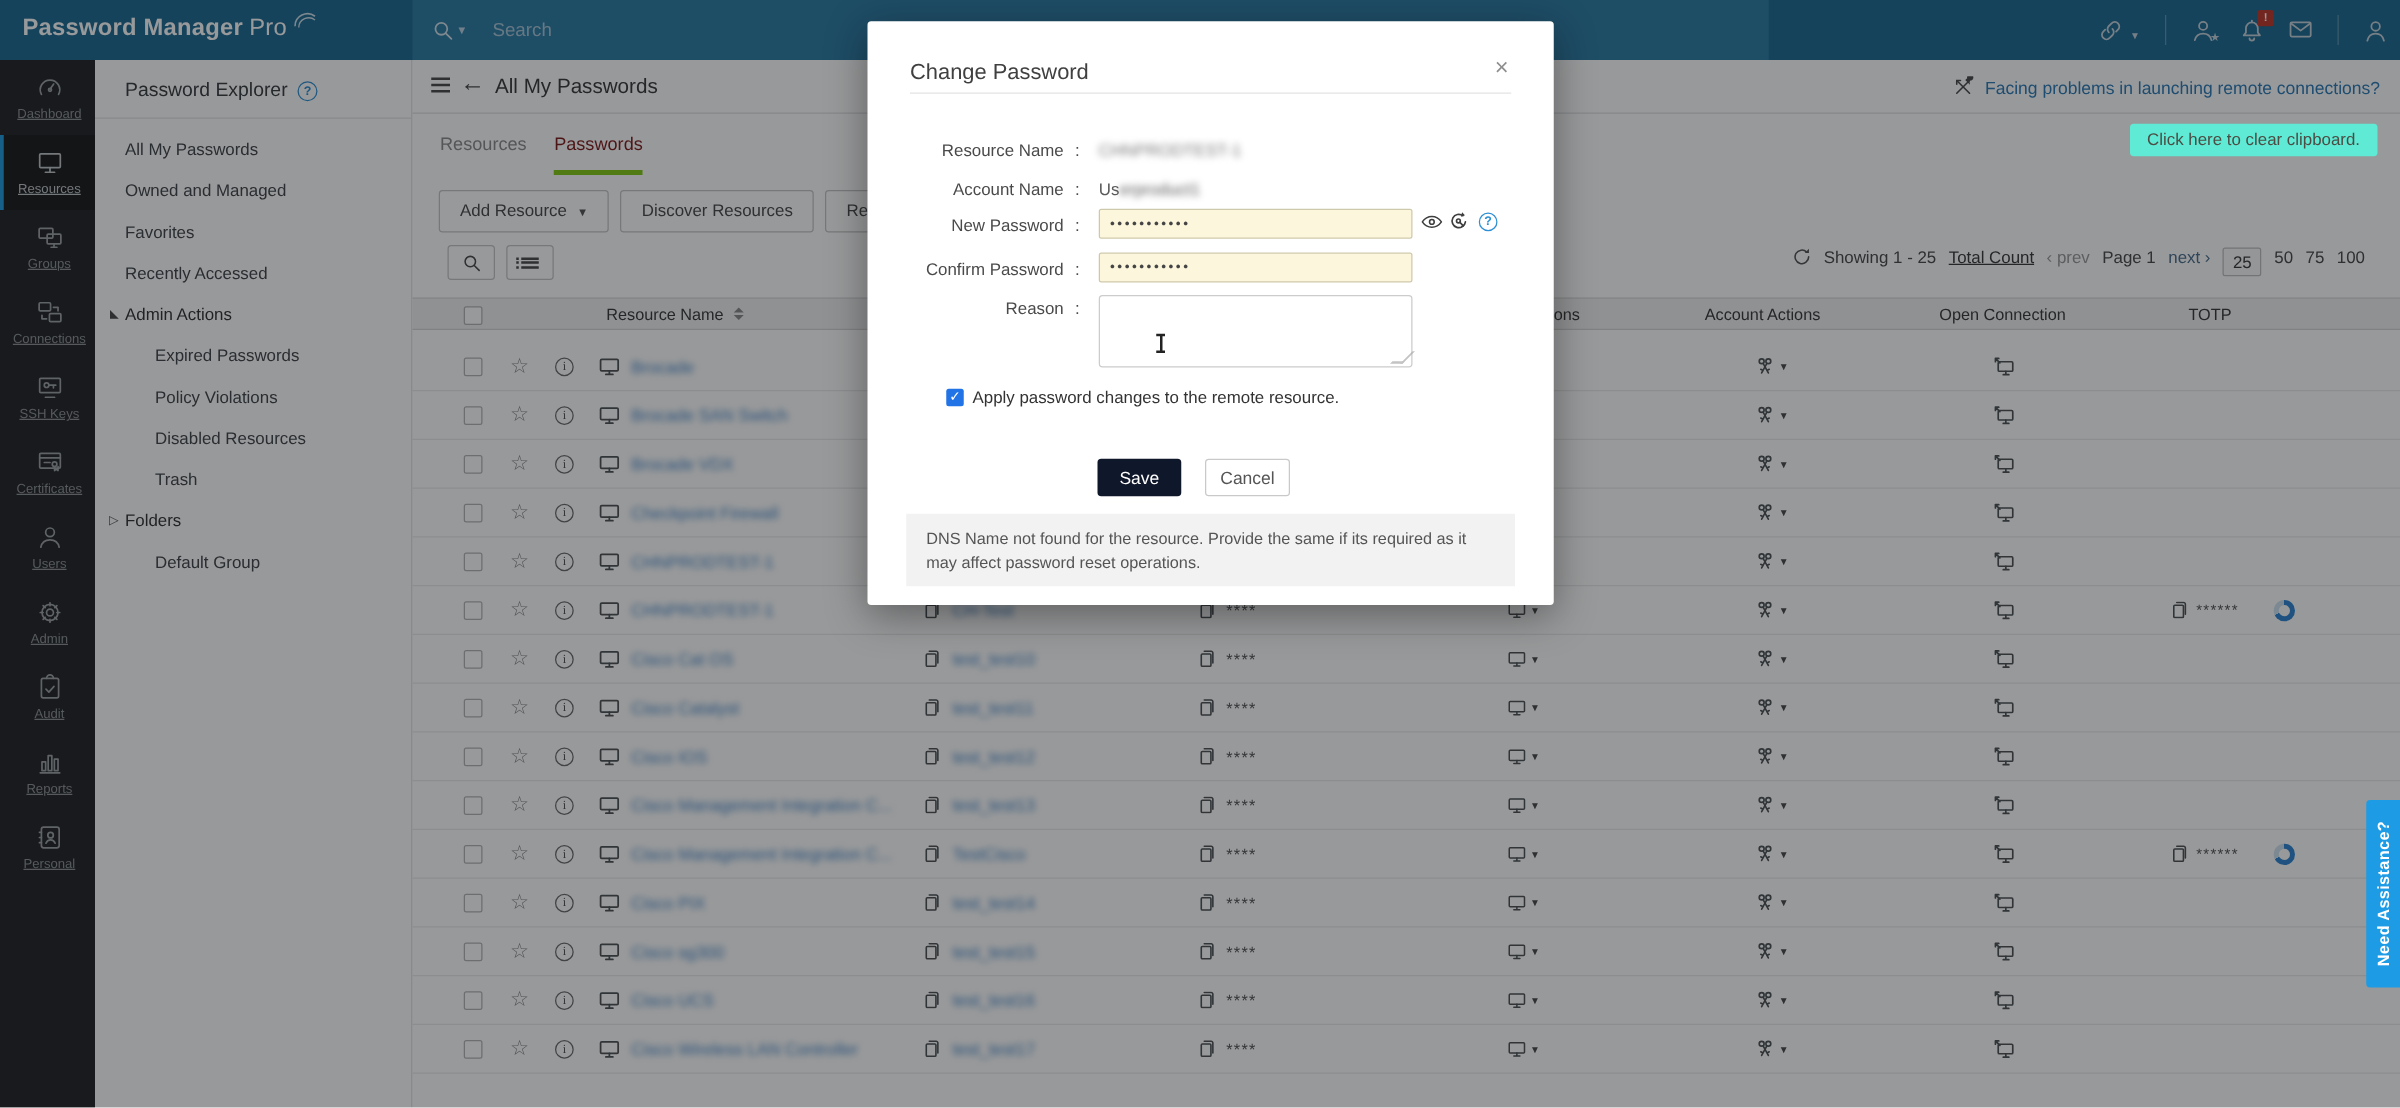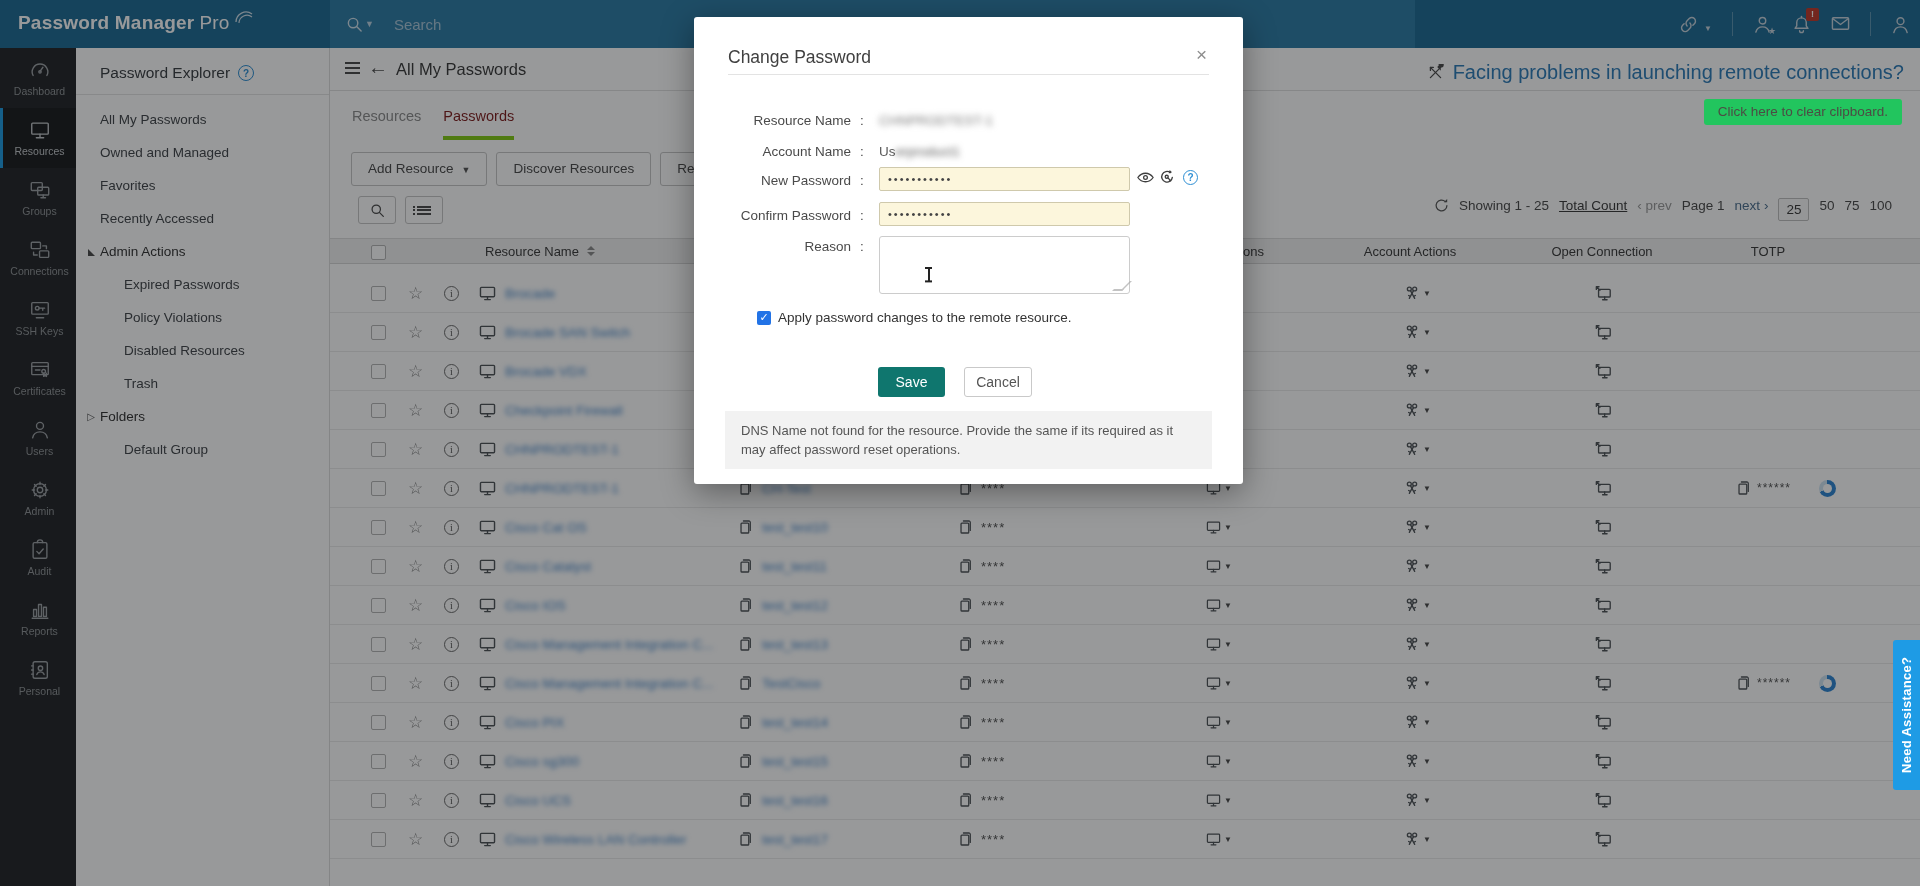--- a/index.html
+++ b/index.html
@@ -20,21 +20,21 @@
   .bell-wrap{position:relative;}
   .badge{position:absolute;top:-7px;right:-8px;background:#C0392B;color:#fff;font-size:9px;font-weight:bold;
     width:13px;height:13px;border-radius:2px;display:flex;align-items:center;justify-content:center;}
   .ustar{position:relative;}
   .ustar b{position:absolute;right:-4px;bottom:-2px;font-size:9px;color:#C6D3DC;font-weight:normal;}
   .lcar{font-size:8px;position:relative;top:4px;margin-left:-14px;}
 
   
   .rail{position:absolute;left:0;top:48px;width:76px;height:838px;background:#232528;z-index:1;}
   .rail-item{height:60px;display:flex;flex-direction:column;align-items:center;justify-content:center;gap:4px;color:#9EA2A6;border-left:3px solid transparent;box-sizing:border-box;}
-  .rail-item .rail-label{font-size:10.5px;color:#8F9396;}
+  .rail-item .rail-label{font-size:10.5px;color:#8F9396;text-decoration:underline;}
   .rail-item.active{background:#1A1C1E;border-left-color:#1E9BE2;}
   .rail-item.active .rail-label{color:#C3C7CA;}
   .rail-item.active{color:#C3C7CA;}
 
   
   .explorer{position:absolute;left:76px;top:48px;width:254px;height:838px;background:#fff;border-right:1px solid #DDD;box-sizing:border-box;z-index:1;}
   .exp-title{margin:16px 0 0 24px;font-size:15.5px;color:#3A3E42;display:flex;align-items:center;gap:8px;}
   .help-circ{width:16px;height:16px;border-radius:50%;border:1.4px solid #2E8FD4;color:#2E8FD4;font-size:10px;font-weight:bold;display:inline-flex;align-items:center;justify-content:center;box-sizing:border-box;}
   .exp-div{border-bottom:1px solid #E4E4E4;margin-top:12px;}
   .exp-list{margin-top:8px;}
@@ -44,21 +44,21 @@
   .exp-item .mark{position:absolute;left:9px;top:0;width:12px;text-align:center;font-size:10px;color:#555;}
   .mark .tri-exp{display:inline-block;width:0;height:0;border-bottom:7px solid #4A4A4A;border-right:7px solid transparent;position:relative;top:1px;}
 
   
   .content{position:absolute;left:330px;top:48px;width:1590px;height:838px;background:#fff;z-index:1;}
   .head-row{position:absolute;left:0;top:0;right:0;height:42px;}
   .burger{position:absolute;left:15px;top:14px;width:15px;height:12px;}
   .burger i{display:block;height:2px;background:#4A4A4A;margin-bottom:3px;}
   .backarrow{position:absolute;left:38px;top:8px;font-size:20px;color:#4A4A4A;}
   .page-title{position:absolute;left:66px;top:12px;font-size:16.5px;color:#3A3A3A;}
-  .remote-help{position:absolute;right:16px;top:13px;display:flex;align-items:center;gap:9px;font-size:20px;color:#2E7CB8;}
+  .remote-help{position:absolute;right:16px;top:13px;display:flex;align-items:center;gap:9px;font-size:14px;color:#2E7CB8;}
   .remote-help .ico{color:#4A4A4A;}
   .hdiv{position:absolute;left:0;top:42px;right:0;border-bottom:1px solid #E0E0E0;}
 
   .tabs{position:absolute;left:22px;top:60px;display:flex;gap:22px;font-size:14.5px;}
   .tab{color:#8C8C8C;padding-bottom:12px;}
   .tab.active{color:#7f1d1d;border-bottom:4px solid #84cc16;}
 
   .btn-row{position:absolute;left:21px;top:104px;display:flex;gap:9px;}
   .btn{height:34px;line-height:32px;background:#fff;border:1px solid #C6C6C6;border-radius:3px;font-size:13.5px;color:#4A4A4A;padding:0 16px;box-sizing:border-box;white-space:nowrap;}
   .btn .car{font-size:9px;margin-left:8px;color:#555;}
@@ -103,21 +103,21 @@
   .ring::after{content:"";position:absolute;left:4px;top:4px;width:9px;height:9px;border-radius:50%;background:#fff;}
   .sorter{display:inline-flex;flex-direction:column;gap:2px;margin-left:8px;}
   .sorter i{width:0;height:0;border-left:4px solid transparent;border-right:4px solid transparent;}
   .sorter .up{border-bottom:4px solid #8A8A8A;}
   .sorter .dn{border-top:4px solid #8A8A8A;}
   .blur-sm{filter:blur(2.5px);}
   .blur-md{filter:blur(3px);}
 
   
   .overlay{position:absolute;inset:0;background:rgba(10,12,14,.42);z-index:40;}
-  .toast{position:absolute;right:18px;top:99px;height:26px;line-height:26px;background:#22c55e;color:#4C4C44;font-size:13.5px;padding:0 14px;border-radius:3px;z-index:60;}
+  .toast{position:absolute;right:18px;top:99px;height:26px;line-height:26px;background:#5eead4;color:#4C4C44;font-size:13.5px;padding:0 14px;border-radius:3px;z-index:60;}
   .need-asst{position:absolute;right:0;top:640px;width:27px;height:150px;background:#1E9BE5;color:#fff;font-size:13px;font-weight:bold;
     writing-mode:vertical-rl;transform:rotate(180deg);display:flex;align-items:center;justify-content:center;letter-spacing:.3px;border-radius:0 3px 3px 0;z-index:60;}
 
   .modal{position:absolute;left:694px;top:17px;width:549px;height:467px;background:#fff;border-radius:3px;box-shadow:0 8px 32px rgba(0,0,0,.38);z-index:100;}
   .m-title{position:absolute;left:34px;top:30px;font-size:17.5px;color:#404040;}
   .m-close{position:absolute;right:36px;top:28px;font-size:19px;color:#8E8E8E;line-height:1;}
   .m-hr{position:absolute;left:34px;right:34px;top:57px;border-bottom:1px solid #E3E3E3;}
   .f-label{position:absolute;width:157px;text-align:right;font-size:13.5px;color:#4A4A4A;}
   .f-colon{position:absolute;left:166px;font-size:13.5px;color:#4A4A4A;}
   .f-value{position:absolute;left:185px;font-size:13.5px;color:#7A7A7A;}
@@ -125,21 +125,21 @@
     font-size:11px;color:#444;letter-spacing:2px;line-height:22px;padding:0 8px;}
   .m-ico{position:absolute;color:#3E3E3E;}
   .reason-ta{position:absolute;left:185px;top:219px;width:251px;height:58px;border:1px solid #CCC;border-radius:3px;box-sizing:border-box;background:#fff;}
   .ta-grip{position:absolute;right:2px;bottom:2px;width:8px;height:8px;border-right:2px solid #AAA;border-bottom:2px solid #AAA;transform:skew(-45deg,0) rotate(0deg);opacity:.7;}
   .ibeam{position:absolute;left:230px;top:250px;width:9px;height:15px;}
   .ibeam::before{content:"";position:absolute;left:4px;top:1px;bottom:1px;width:1.6px;background:#222;}
   .ibeam::after{content:"";position:absolute;left:1px;right:1px;top:0;height:1.6px;background:#222;box-shadow:0 13.4px 0 #222;}
   .m-check-row{position:absolute;left:63px;top:293px;display:flex;align-items:center;gap:7px;font-size:13.5px;color:#333;}
   .chk{width:14px;height:14px;background:#2273E6;border-radius:2px;color:#fff;font-size:11px;display:flex;align-items:center;justify-content:center;}
   .m-btns{position:absolute;left:184px;top:350px;display:flex;gap:19px;}
-  .btn-save{width:67px;height:30px;background:#0f766e;color:#fff;border:none;border-radius:3px;font-size:14px;display:flex;align-items:center;justify-content:center;}
+  .btn-save{width:67px;height:30px;background:#0f172a;color:#fff;border:none;border-radius:3px;font-size:14px;display:flex;align-items:center;justify-content:center;}
   .btn-cancel{width:68px;height:30px;background:#fff;color:#555;border:1px solid #C9C9C9;border-radius:3px;font-size:14px;display:flex;align-items:center;justify-content:center;box-sizing:border-box;}
   .m-note{position:absolute;left:31px;top:394px;width:487px;height:58px;background:#F2F2F2;box-sizing:border-box;padding:10px 16px;font-size:13px;line-height:19px;color:#555;}
 </style>
 </head>
 <body>
 
 <div class="topbar">
   <div class="brand">
     <span>Password Manager</span>
       <span class="pro">Pro</span>

